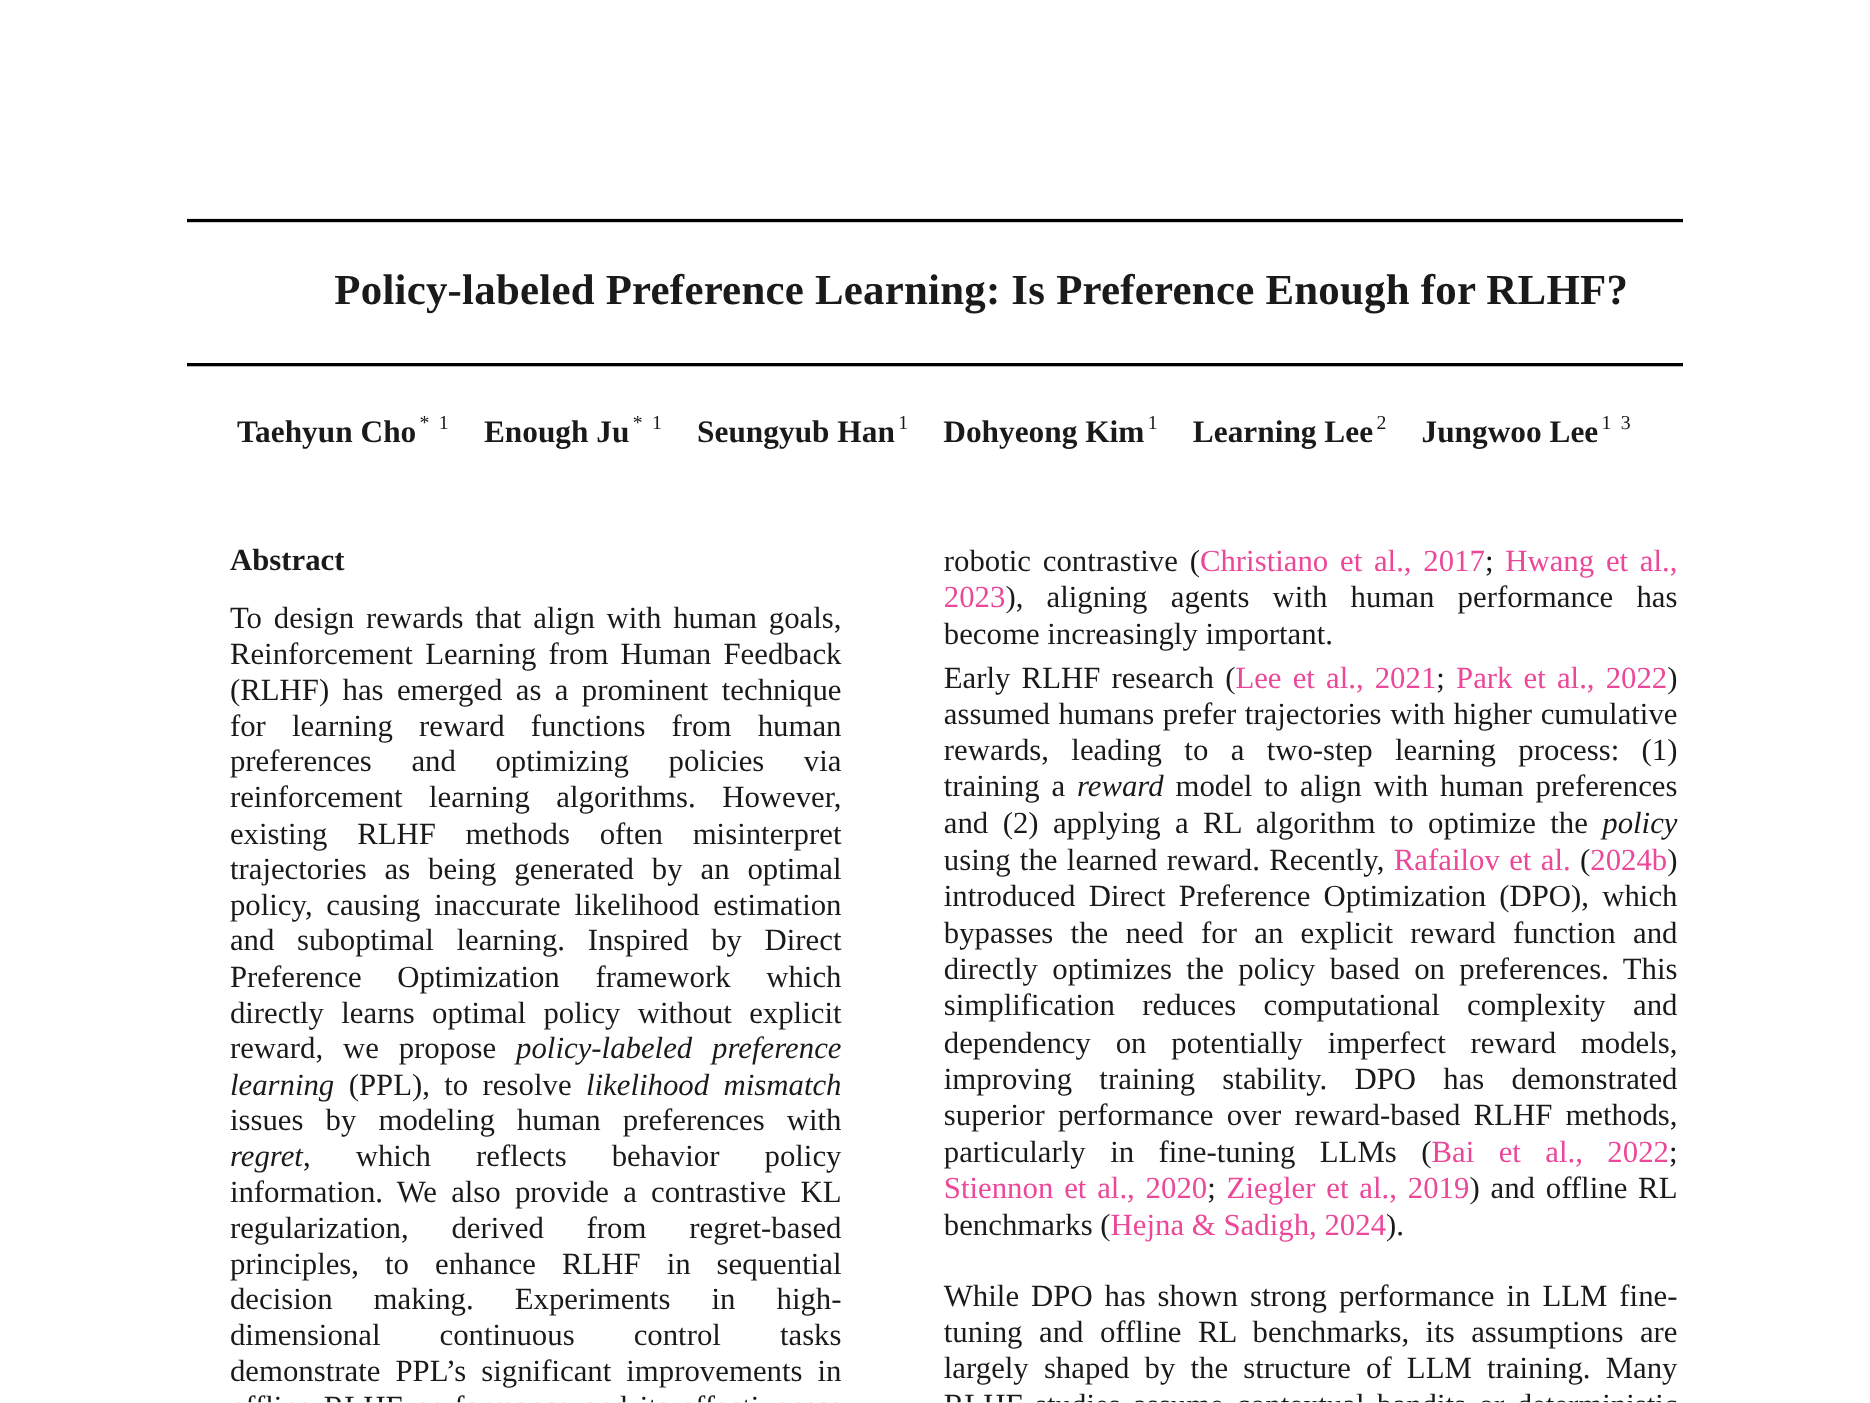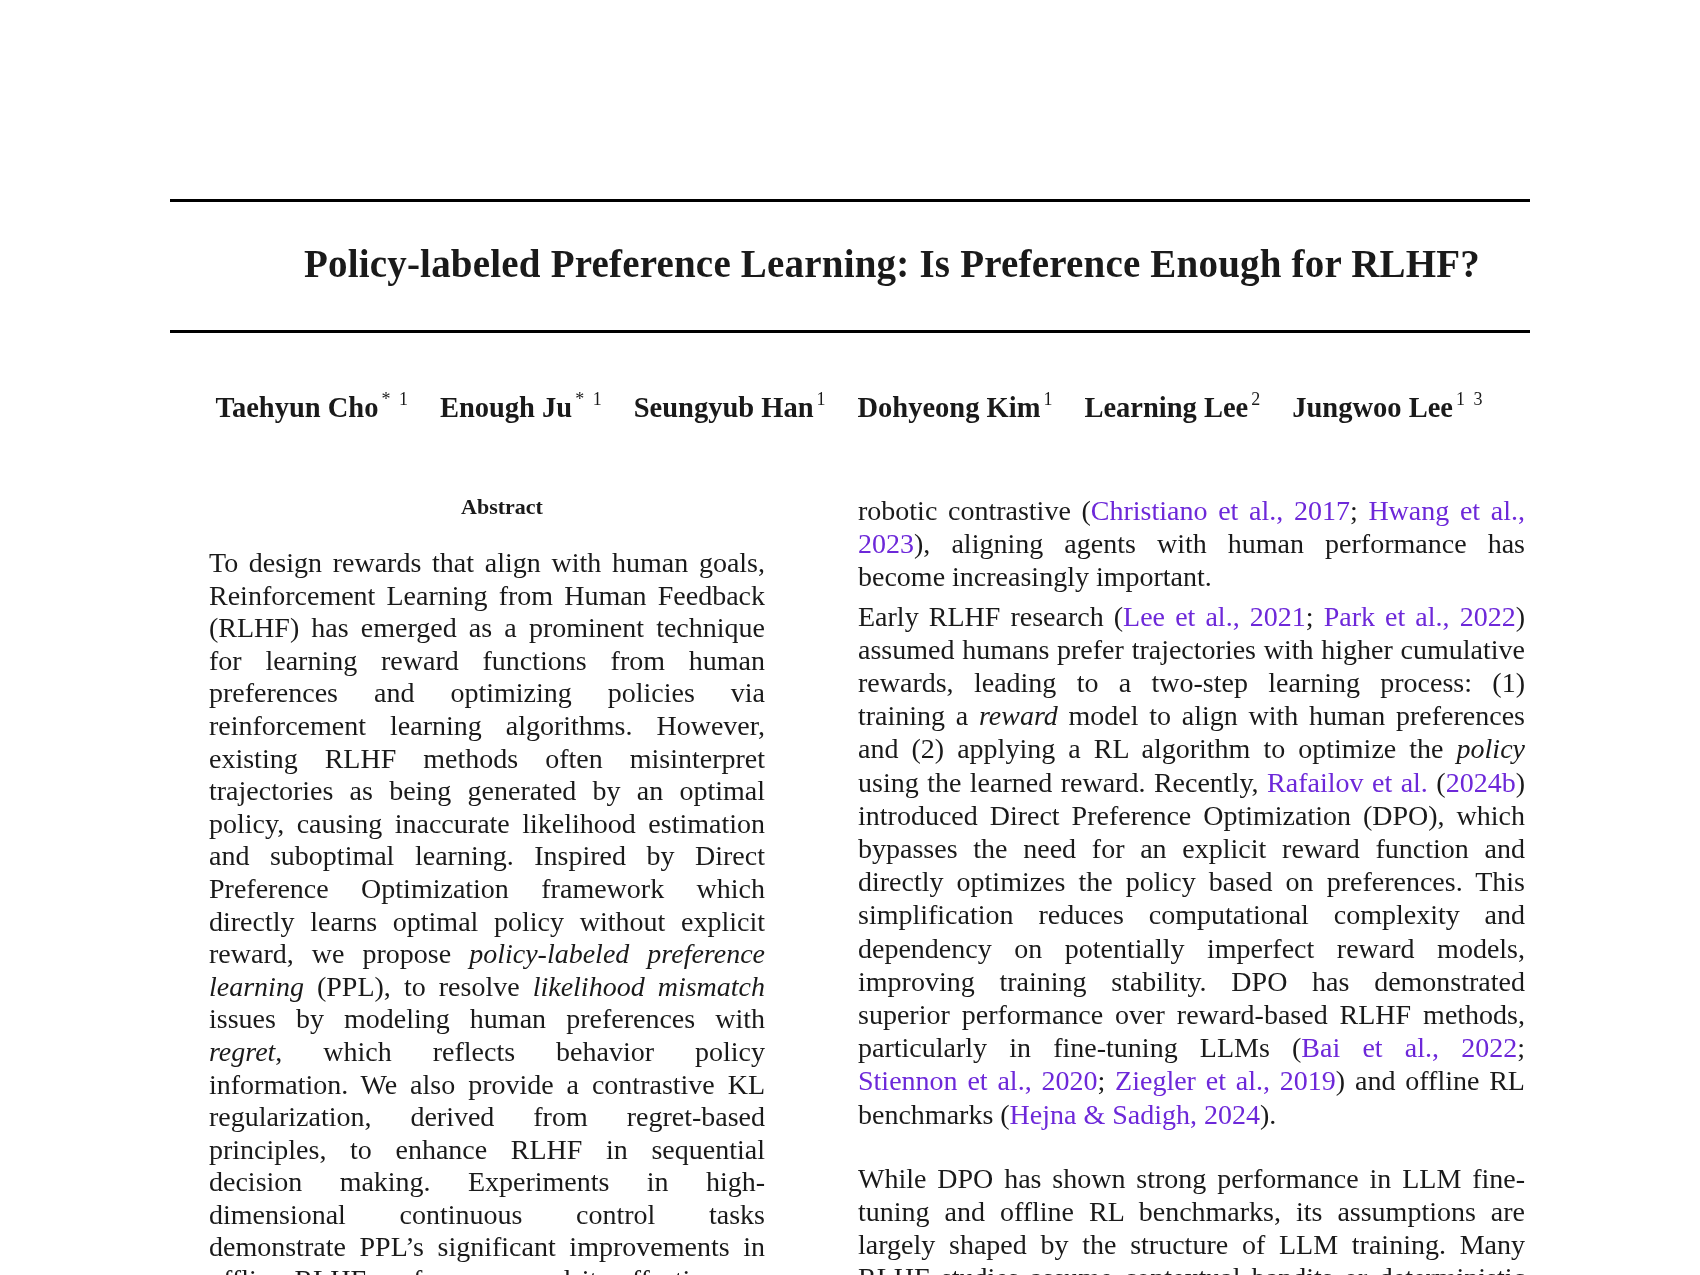--- a/index.html
+++ b/index.html
@@ -17,50 +17,50 @@
   #rule-top{top:199px;}
   #rule-mid{top:330px;}
   #paper-title{
     position:absolute;left:0;top:241px;width:1700px;
     text-align:center;
     font-size:39px;font-weight:bold;line-height:46px;
     letter-spacing:0.2px;
     padding-left:42px;
   }
   #author-row{
-    position:absolute;left:0;top:390px;width:1700px;
+    position:absolute;left:0;top:375px;width:1700px;
     display:flex;justify-content:center;align-items:flex-start;
     gap:30px;
     font-size:28.5px;font-weight:bold;white-space:nowrap;
   }
   .author{display:inline-block;}
   .author sup{
     font-size:18px;font-weight:normal;
     position:relative;top:-1px;margin-left:3px;
     letter-spacing:2px;
   }
   #abstract-heading{
-    position:absolute;left:224px;top:494px;width:556px;
-    text-align:center;font-size:22px;font-weight:bold;
+    position:absolute;left:209px;top:494px;width:556px;
+    font-size:28px;font-weight:bold;
   }
   #abstract-text{
     position:absolute;left:209px;top:547px;width:556px;
     font-size:28px;line-height:32.6px;
     text-align:justify;
   }
   #right-col{
     position:absolute;left:858px;top:494px;width:667px;
     font-size:28px;line-height:33.2px;
     text-align:justify;
   }
   #right-col p{margin:0;padding:0;}
   #right-col p.para-2{margin-top:6px;}
   #right-col p.para-3{margin-top:31px;}
   .seg-i{font-style:italic;}
-  .seg-c{color:#6d28d9;}
+  .seg-c{color:#ec4899;}
 </style>
 </head>
 <body>
 
 <div id="page">
   <div id="rule-top" class="rule"></div>
 
   <div id="paper-title">Policy-labeled Preference Learning: Is Preference Enough for RLHF?</div>
 
   <div id="rule-mid" class="rule"></div>

